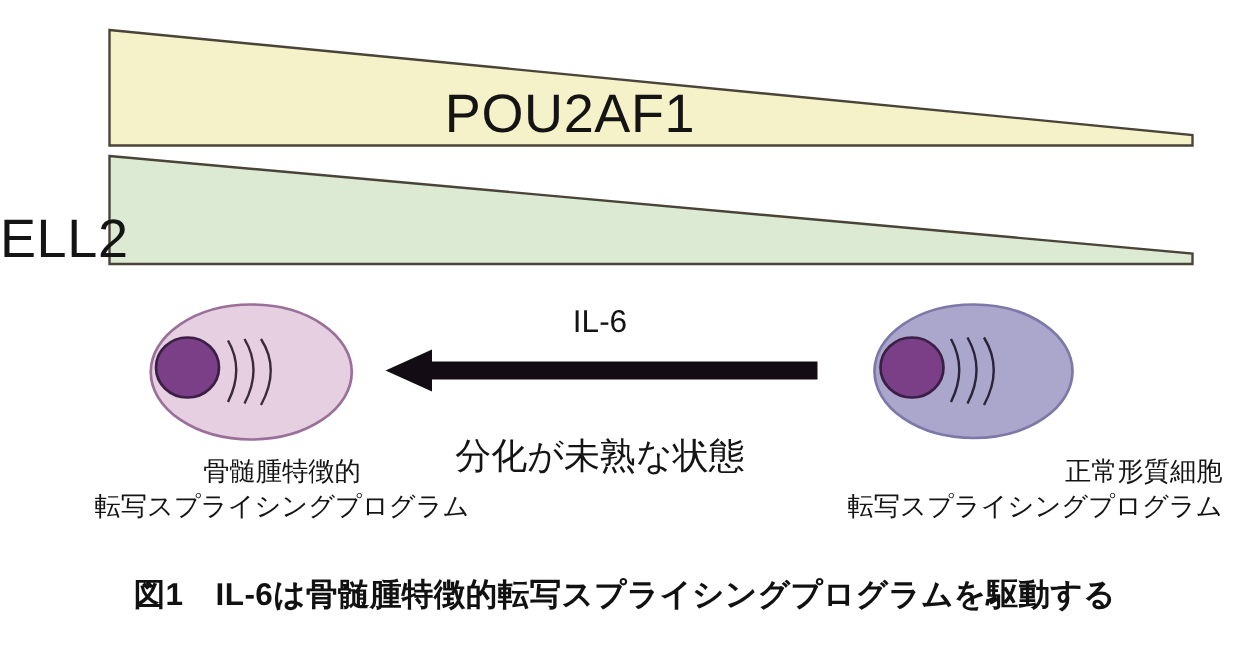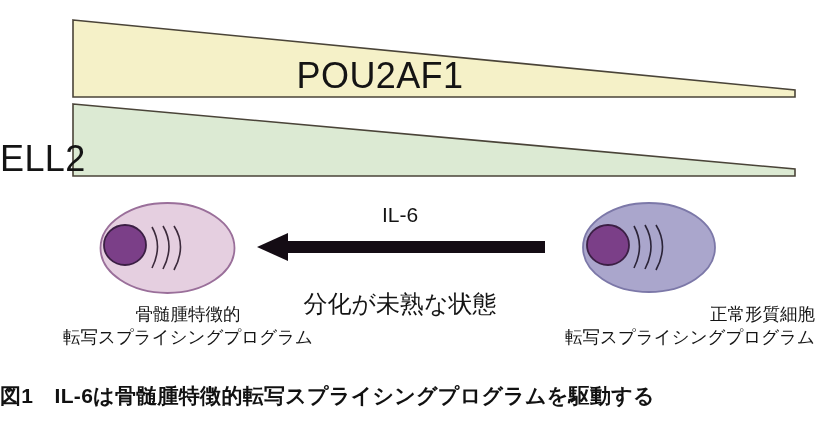--- a/index.html
+++ b/index.html
@@ -84,20 +84,21 @@
   #cell-caption-right {
     left: 485px;
     top: 303px;
     width: 330px;
     text-align: right;
   }
   #figure-caption {
     left: 0;
     top: 382px;
     width: 833px;
+    text-align: center;
     font-size: 21px;
     font-weight: 700;
     color: #111111;
     letter-spacing: 0.3px;
   }
 </style>
 </head>
 <body>
 
 <div id="figure-root">

